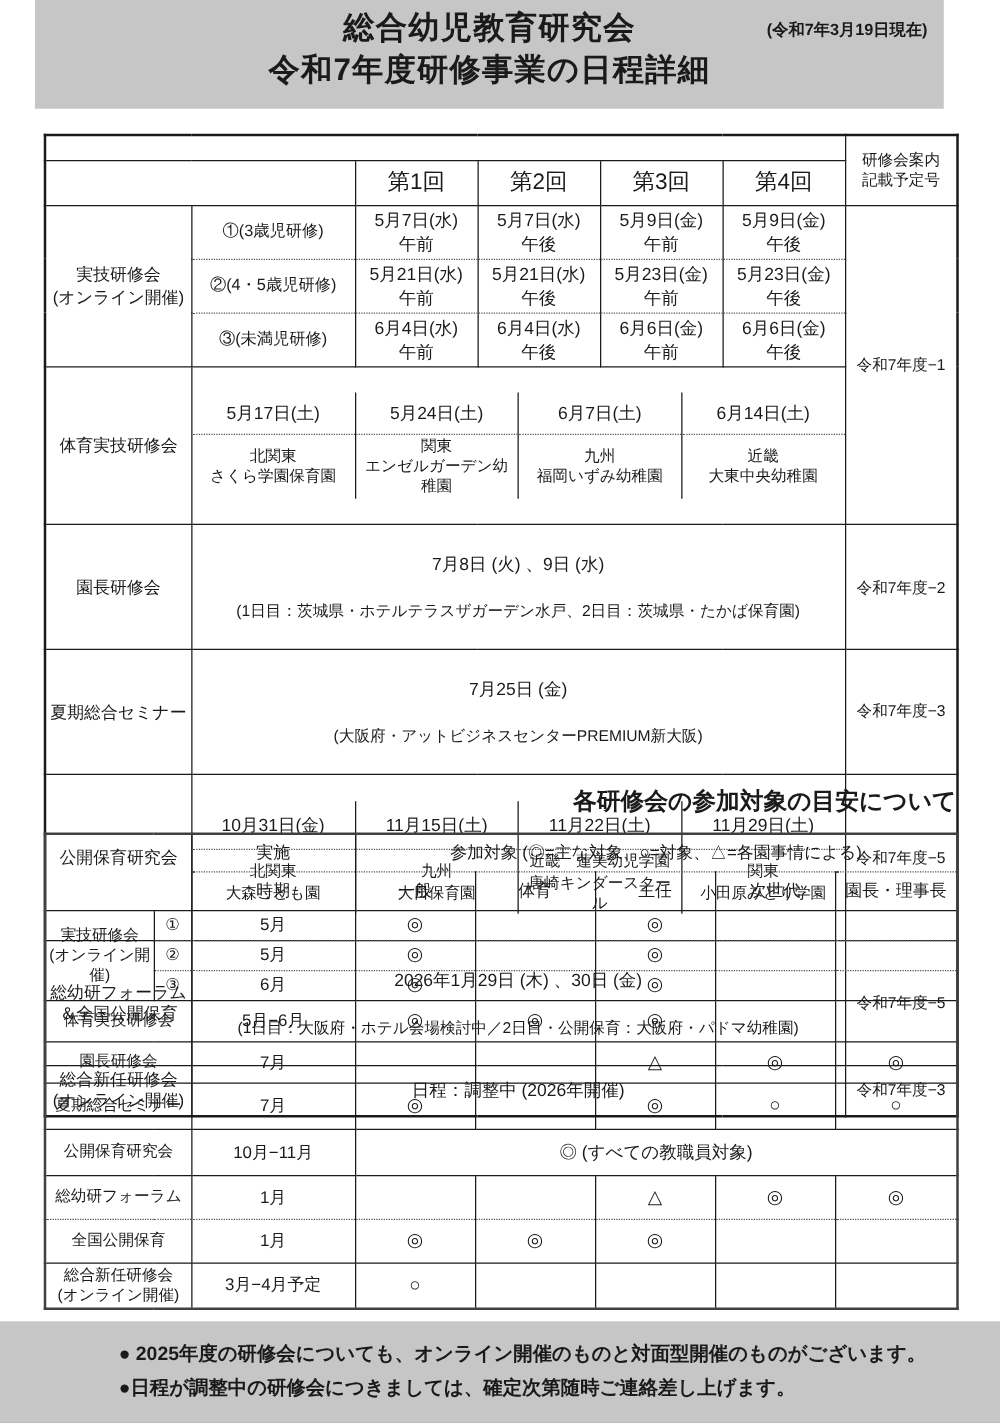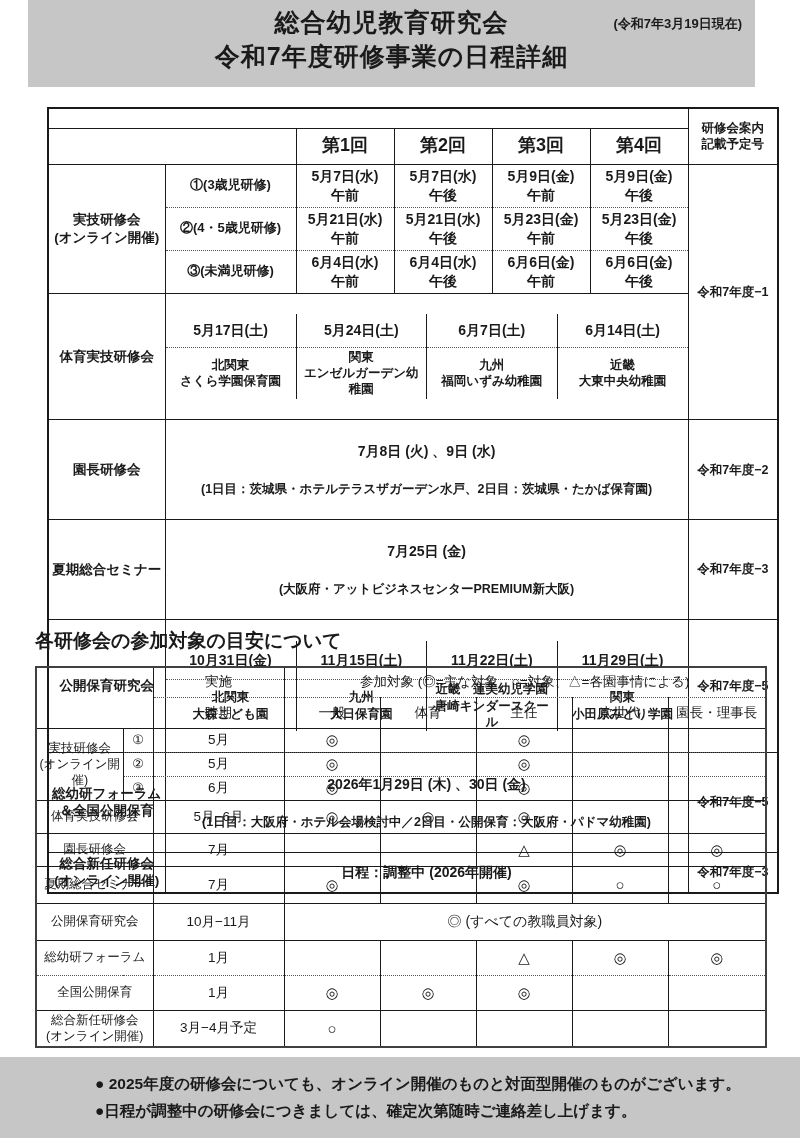--- a/index.html
+++ b/index.html
@@ -30,21 +30,21 @@
   
   table { border-collapse:collapse; table-layout:fixed; }
   td {
     border:1px solid #1a1a1a; text-align:center; vertical-align:middle;
     padding:1px 2px; white-space:pre-line; line-height:1.3; overflow:hidden;
   }
   td.db { border-bottom-style:dotted; border-bottom-color:#555; }
   td.dt { border-top-style:dotted;  border-top-color:#555; }
 
   
-  .t1 { position:absolute; top:107px; left:47px; width:730px; border:2px solid #1a1a1a;font-weight:bold; }
+  .t1 { position:absolute; top:107px; left:35px; width:730px; border:2px solid #1a1a1a; }
   .t1 tr.r-strip  { height:20px; }
   .t1 tr.r-round  { height:36px; }
   .t1 tr.r-prac   { height:43px; }
   .t1 tr.r-pe     { height:72px; }
   .t1 tr.r-dir    { height:38px; }
   .t1 tr.r-sum    { height:42px; }
   .t1 tr.r-open   { height:78px; }
   .t1 tr.r-forum  { height:38px; }
   .t1 tr.r-new    { height:41px; }
   .t1 .round { font-size:18px; }
@@ -60,21 +60,21 @@
   table.inner td { border:0; font-size:13px; }
   table.inner td + td { border-left:1px solid #1a1a1a; }
   table.inner tr.sec td { border-top:1px dotted #555; font-size:12.5px; }
   table.inner tr.fst td { font-size:14px; }
   .inner-pe   tr.fst { height:33px; }
   .inner-open tr.fst { height:39px; }
 
   
   .t2-title {
     position:absolute; top:628px; left:35px; width:730px;
-    text-align:left; font-size:19px; font-weight:bold;
+    text-align:right; font-size:19px; font-weight:bold;
   }
   .t2 { position:absolute; top:666px; left:35px; width:730px; border:2px solid #404040; }
   .t2 tr.h1 { height:30px; }
   .t2 tr.h2 { height:31px; }
   .t2 tr.rs { height:24px; }
   .t2 tr.rm { height:33px; }
   .t2 tr.rl { height:37px; }
   .t2 tr.rf { height:35px; }
   .t2 .hcell  { font-size:13.5px; }
   .t2 .lbl2   { font-size:12.5px; }

